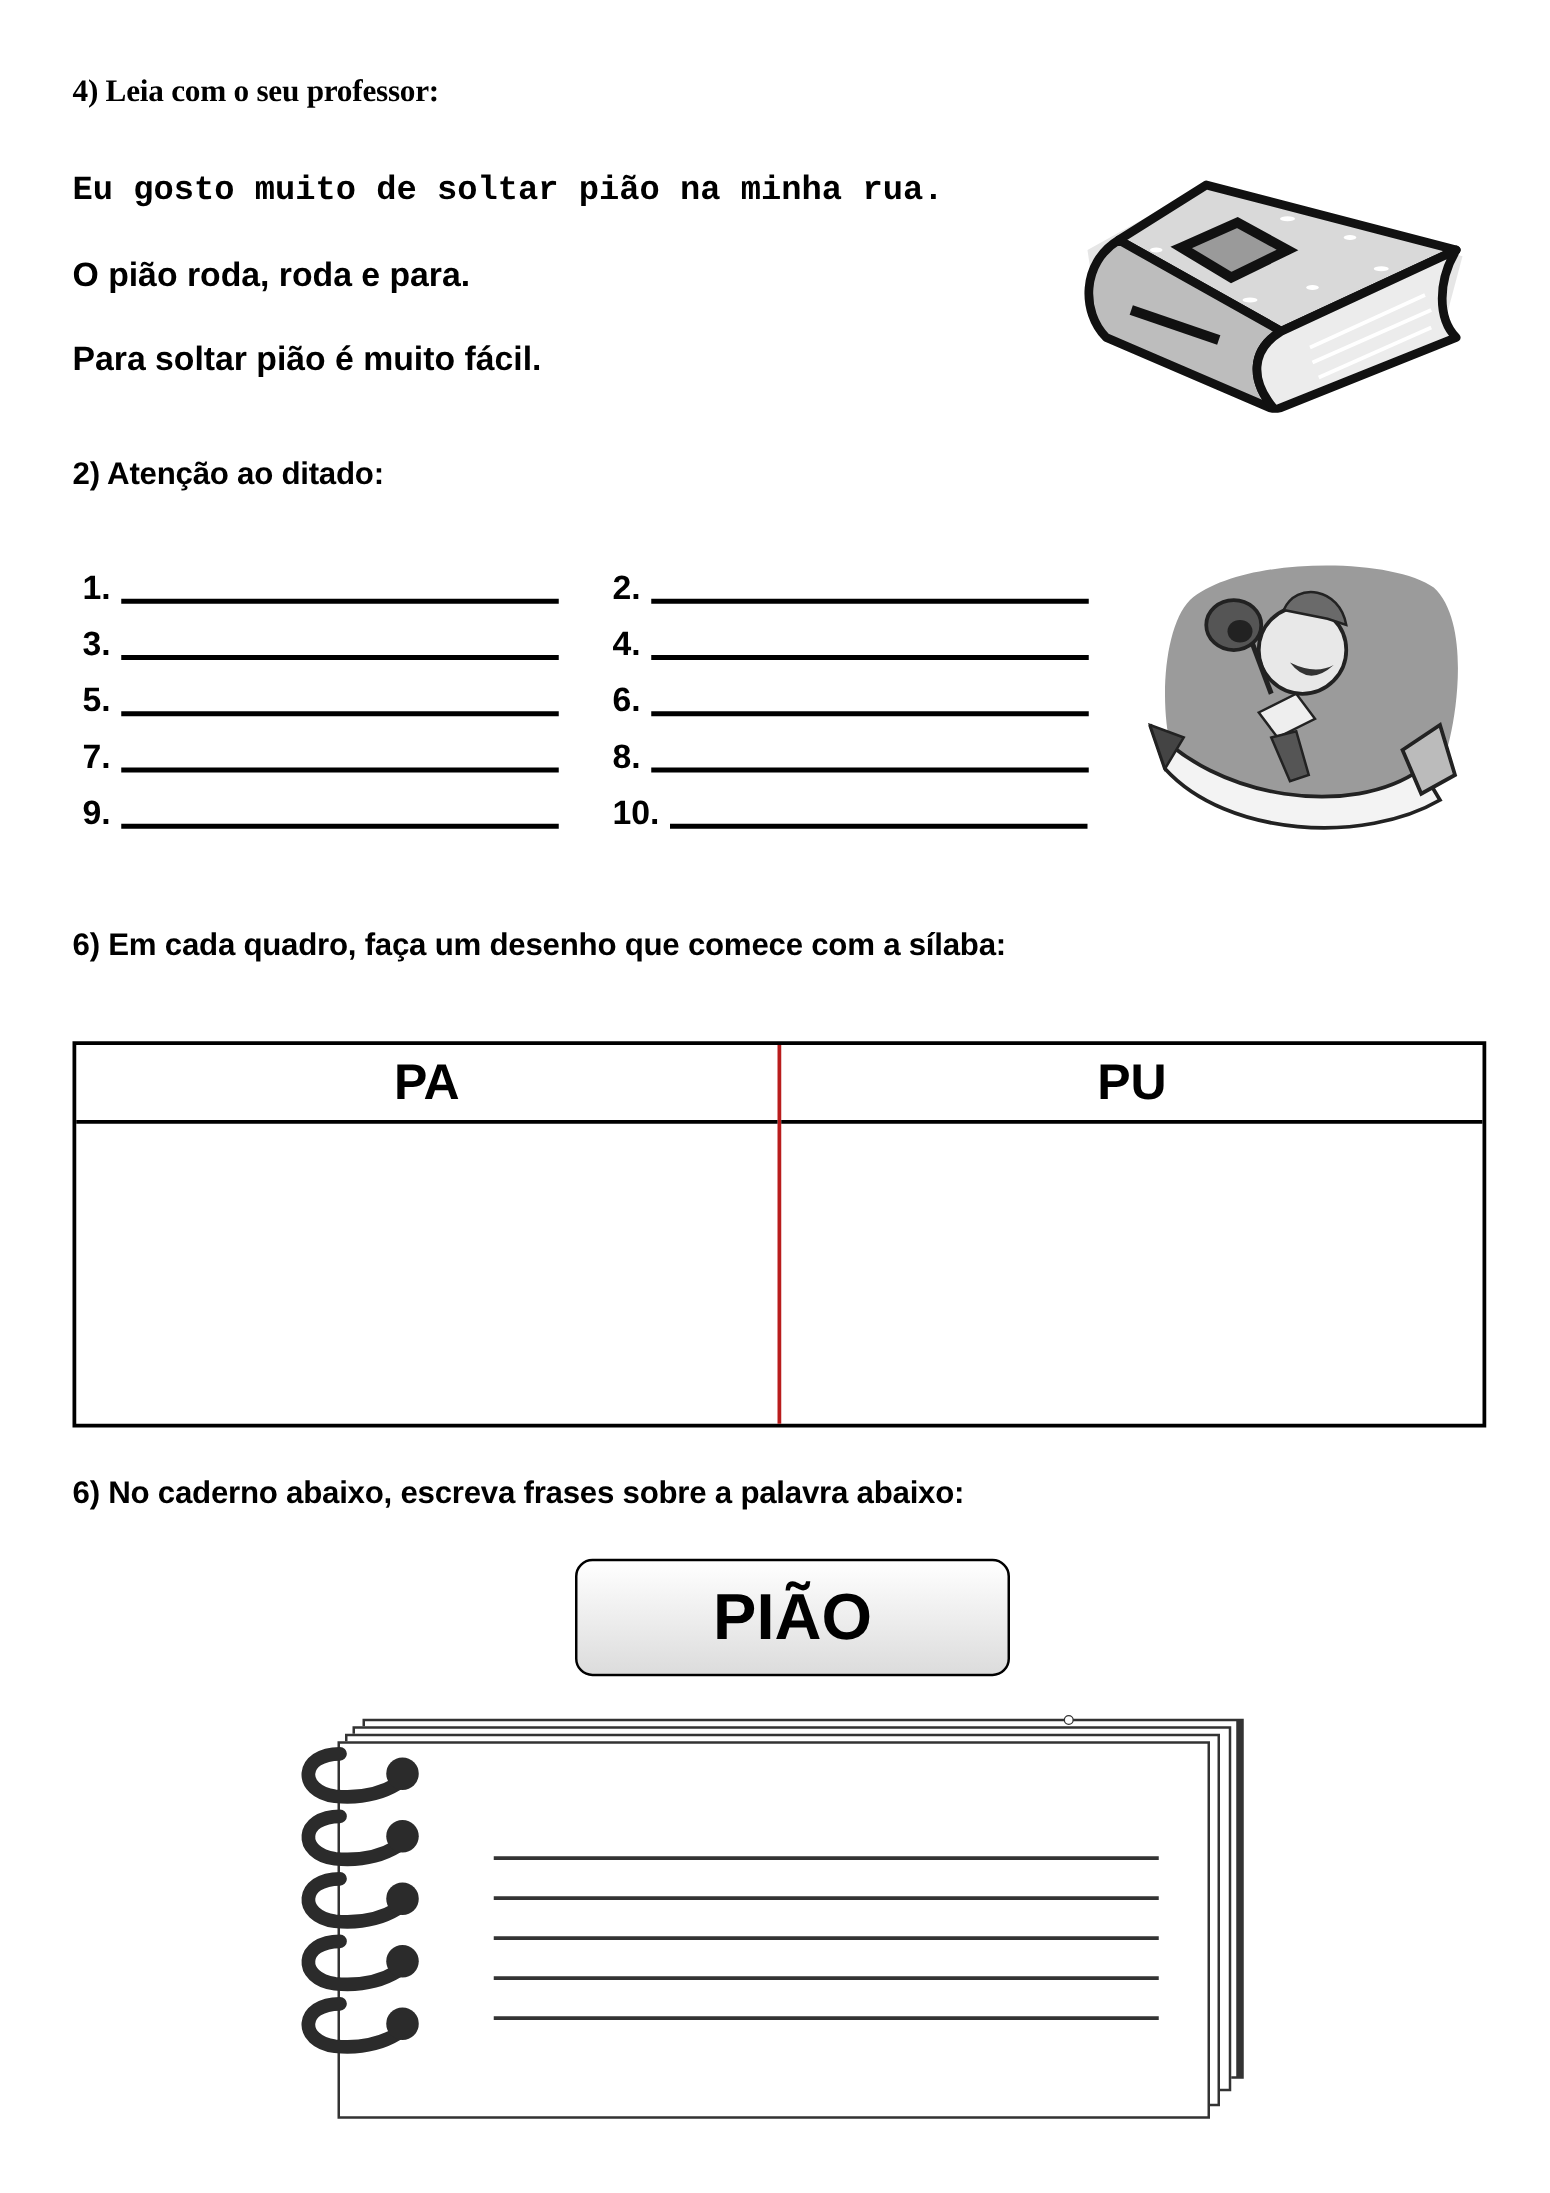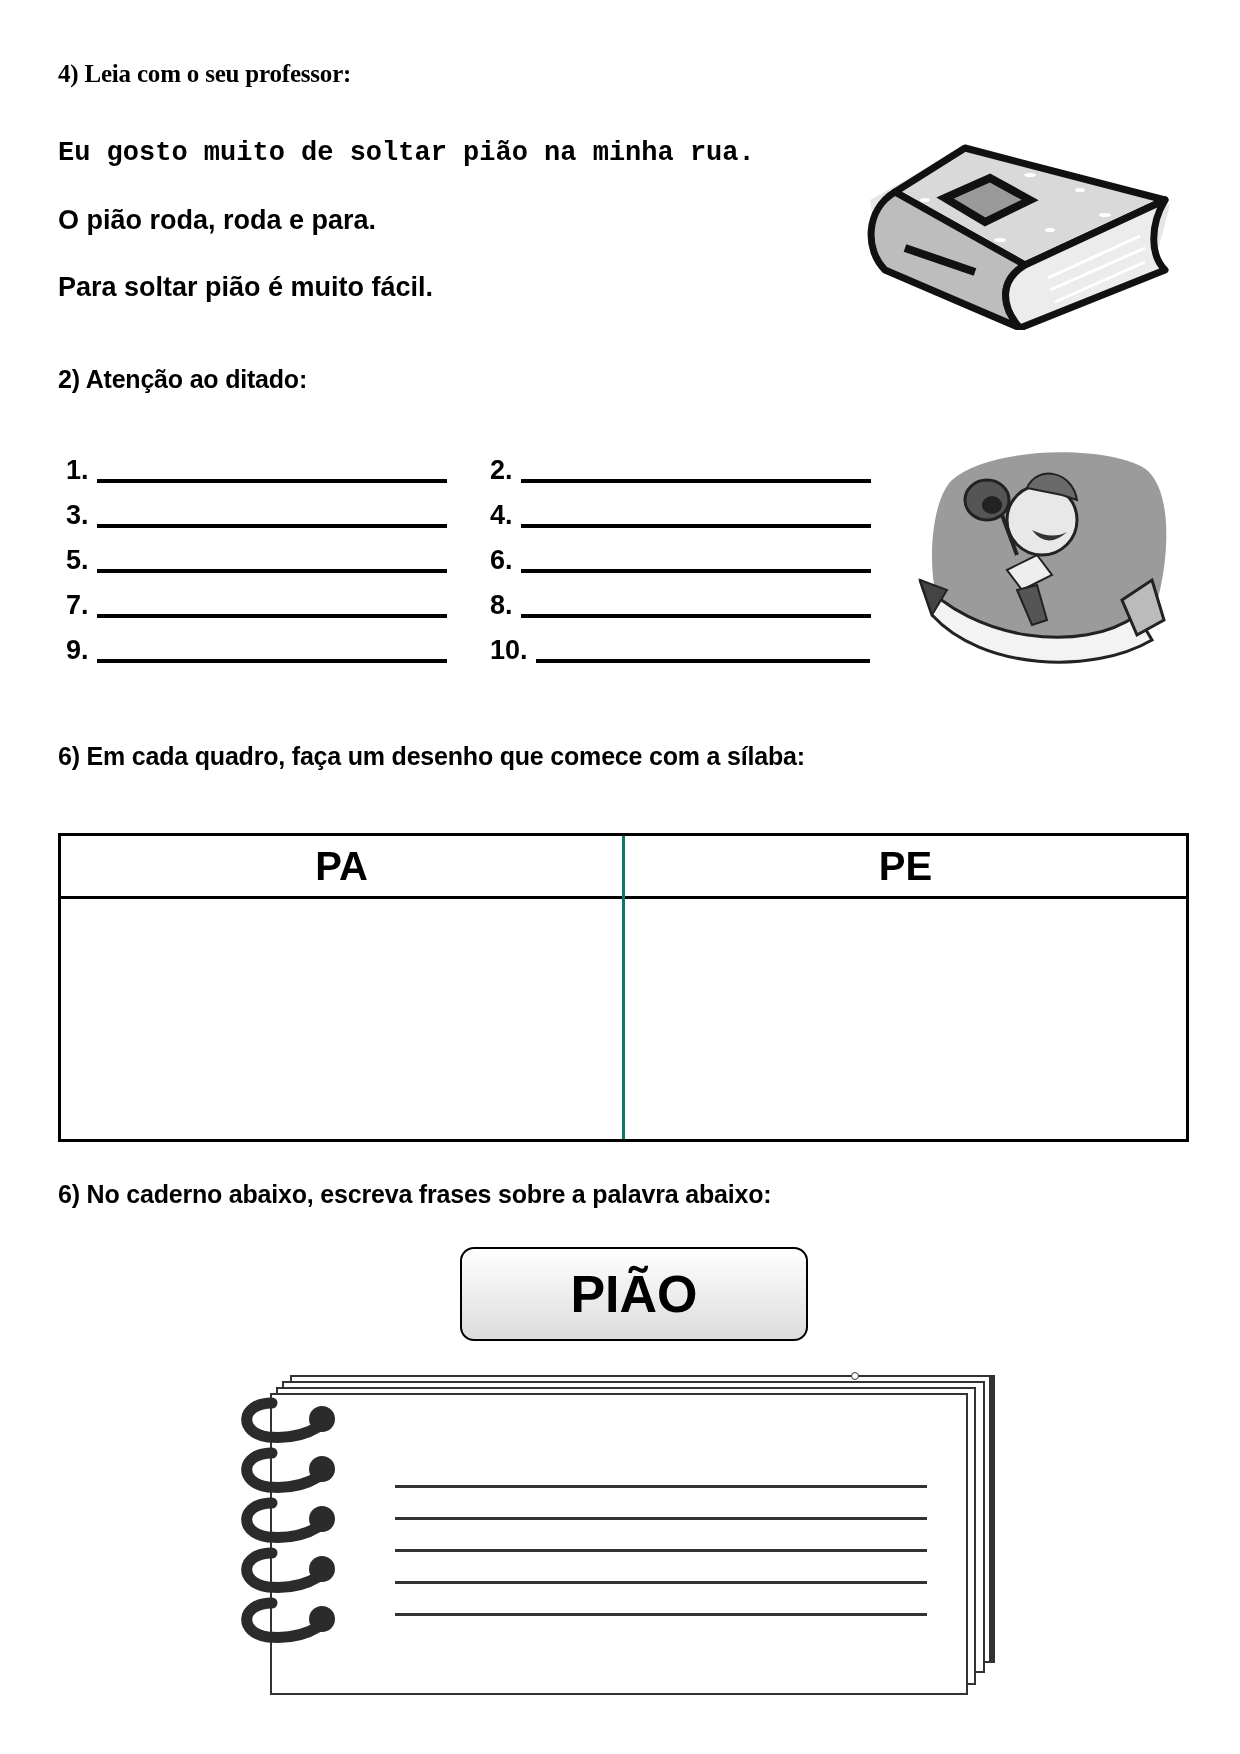--- a/index.html
+++ b/index.html
@@ -10,21 +10,21 @@
     .reading { font-size: 27px; font-weight: bold; white-space: nowrap; }
 
     
     .dict-item { position: absolute; display: flex; align-items: flex-end; height: 40px; }
     .dict-num { font-size: 27px; font-weight: bold; line-height: 30px; }
     .dict-line { border-bottom: 4px solid #000; height: 0; margin-left: 8px; margin-bottom: 2px; }
 
     
     .syl-table { position: absolute; left: 58px; top: 833px; width: 1131px; height: 309px;
                  border: 3px solid #000; box-sizing: border-box; display: flex; }
-    .syl-col { flex: 1; border-right: 3px solid #0f766e; display: flex; flex-direction: column; }
+    .syl-col { flex: 1; border-right: 3px solid #b91c1c; display: flex; flex-direction: column; }
     .syl-col:last-child { border-right: none; }
     .syl-head { height: 60px; border-bottom: 3px solid #000; display: flex; align-items: center;
                 justify-content: center; font-size: 40px; font-weight: bold; }
     .syl-body { flex: 1; }
 
     
     .word-box { position: absolute; left: 460px; top: 1247px; width: 348px; height: 94px;
                 border: 2px solid #000; border-radius: 14px; box-sizing: border-box;
                 background: linear-gradient(#ffffff, #dcdcdc);
                 display: flex; align-items: center; justify-content: center;
@@ -135,21 +135,21 @@
 </div>
 
 <div class="abs q-title" style="left:58px; top:742px;">6) Em cada quadro, faça um desenho que comece com a sílaba:</div>
 
 <div class="syl-table">
   <div class="syl-col">
     <div class="syl-head">PA</div>
     <div class="syl-body"></div>
   </div>
   <div class="syl-col">
-    <div class="syl-head">PE</div>
+    <div class="syl-head">PU</div>
     <div class="syl-body"></div>
   </div>
 </div>
 
 <div class="abs q-title" style="left:58px; top:1180px;">6) No caderno abaixo, escreva frases sobre a palavra abaixo:</div>
 
 <div class="word-box">PIÃO</div>
 
 <div class="nb">
 

